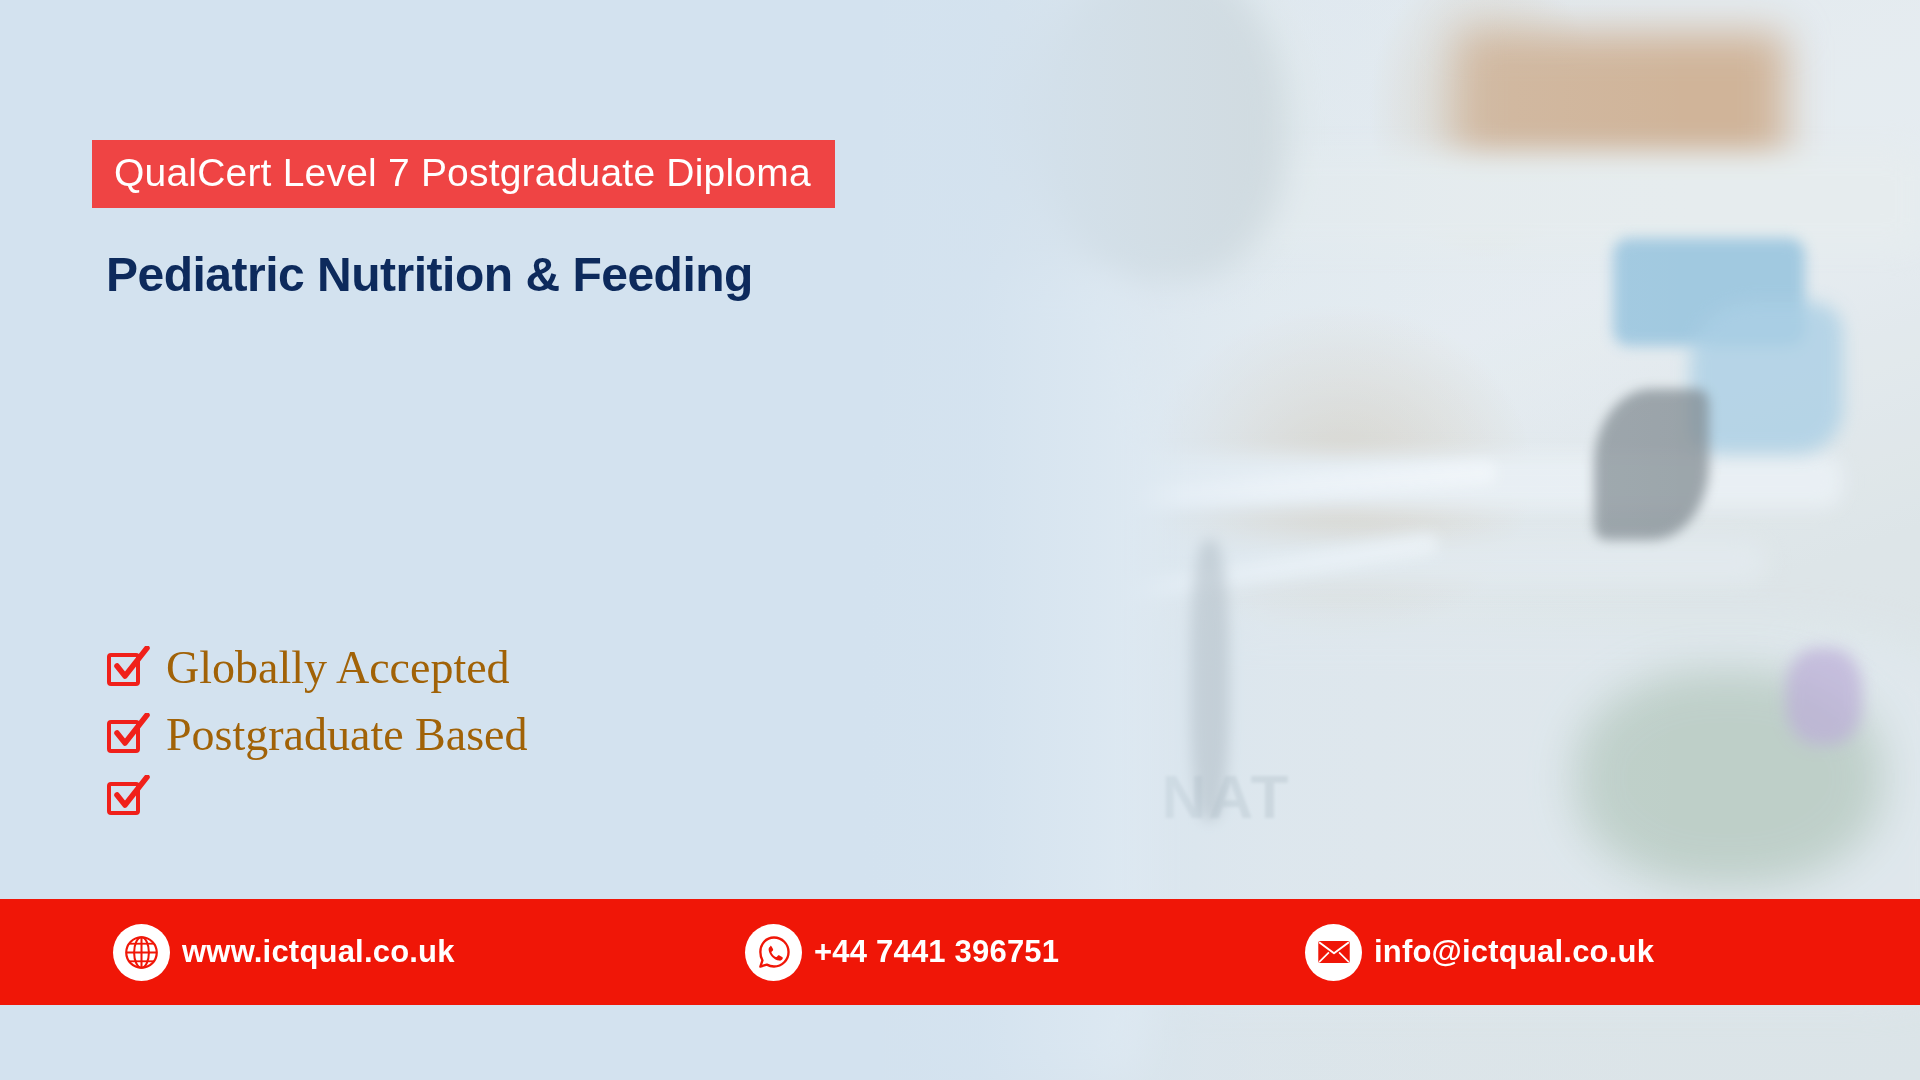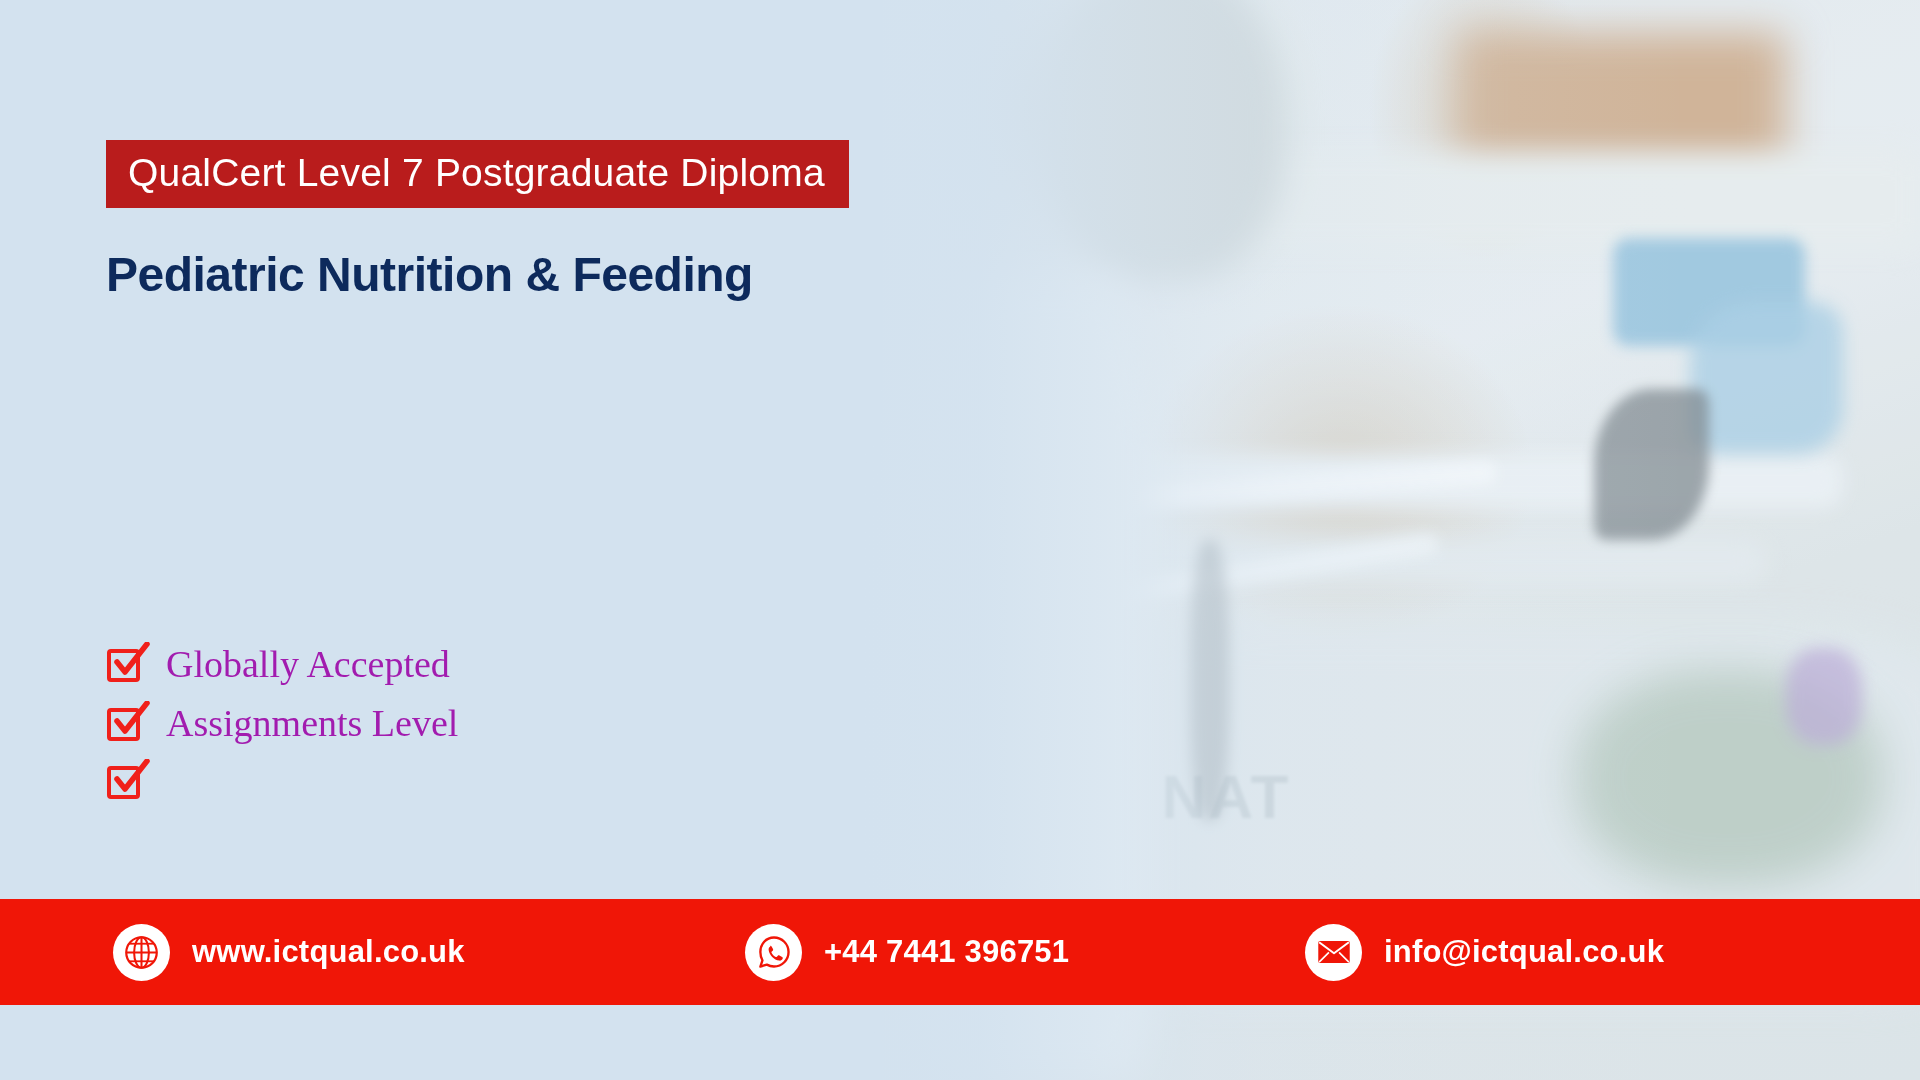--- a/index.html
+++ b/index.html
@@ -87,23 +87,23 @@
 
   
   .content {
     position:absolute;
     inset:0;
     z-index:2;
   }
 
   .eyebrow {
     position:absolute;
-    left:106px;
+    left:92px;
     top:140px;
-    background:#b91c1c;
+    background:#ef4444;
     color:#ffffff;
     font-family:"Liberation Sans", sans-serif;
     font-size:39px;
     font-weight:400;
     line-height:1;
     padding:13px 24px 16px 22px;
     white-space:nowrap;
     letter-spacing:.2px;
   }
 
@@ -146,43 +146,43 @@
     border:4px solid #f0201a;
     border-radius:4px;
   }
   .check-box .tick {
     position:absolute;
     left:4px; top:-4px;
     width:40px; height:40px;
   }
   .feature-label {
     font-family:"Liberation Serif", serif;
-    font-size:38px;
+    font-size:46px;
     font-weight:400;
-    color:#a21caf;
+    color:#a16207;
     line-height:1;
     white-space:nowrap;
   }
 
   
   .footer {
     position:absolute;
     left:0;
     top:899px;
     width:1920px;
     height:106px;
     background:#f01607;
     z-index:3;
     display:flex;
     align-items:center;
   }
   .contact {
     display:flex;
     align-items:center;
-    gap:22px;
+    gap:12px;
     position:absolute;
   }
   .contact.c-web   { left:113px; }
   .contact.c-phone { left:745px; }
   .contact.c-mail  { left:1305px; }
 
   .cicon {
     width:57px; height:57px;
     border-radius:50%;
     background:#ffffff;
@@ -245,21 +245,21 @@
         <span class="feature-label">Globally Accepted</span>
       </div>
 
       <div class="feature">
         <span class="check-box">
           <span class="sq"></span>
           <svg class="tick" viewBox="0 0 40 40" aria-hidden="true">
             <path d="M7 20 L15 30 L37 2" fill="none" stroke="#f0201a" stroke-width="5.5" stroke-linecap="round" stroke-linejoin="round"></path>
           </svg>
         </span>
-        <span class="feature-label">Assignments Level</span>
+        <span class="feature-label">Postgraduate Based</span>
       </div>
 
       <div class="feature">
         <span class="check-box">
           <span class="sq"></span>
           <svg class="tick" viewBox="0 0 40 40" aria-hidden="true">
             <path d="M7 20 L15 30 L37 2" fill="none" stroke="#f0201a" stroke-width="5.5" stroke-linecap="round" stroke-linejoin="round"></path>
           </svg>
         </span>
       </div>

